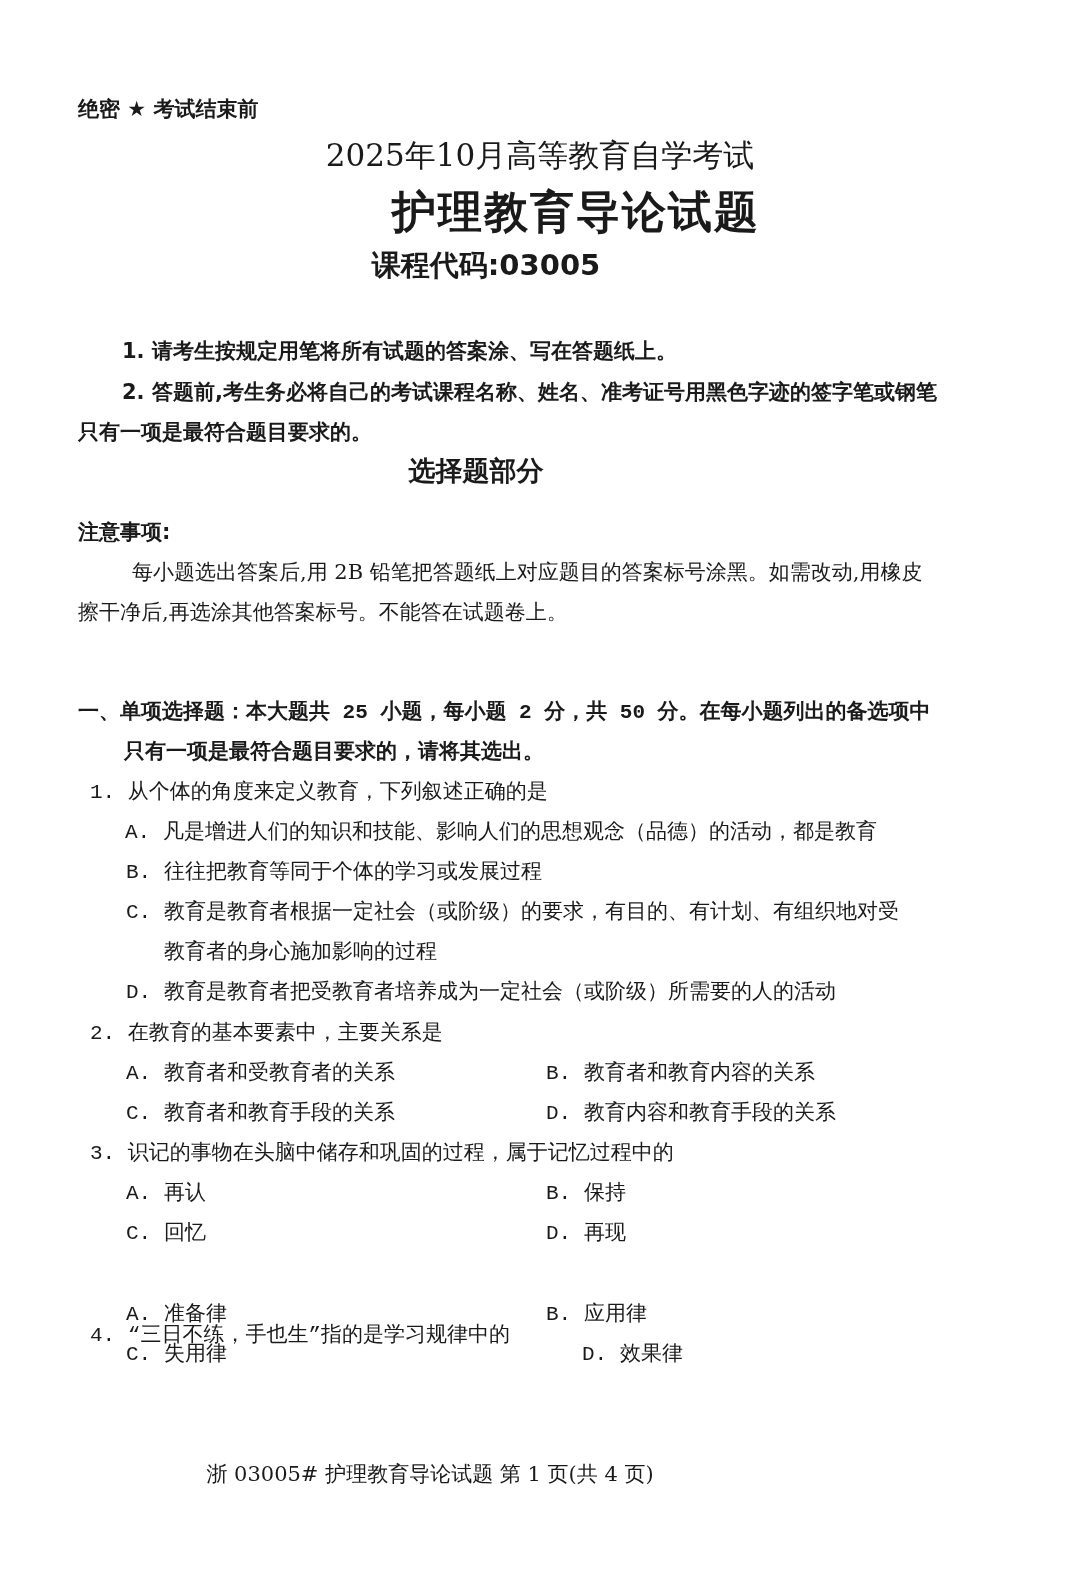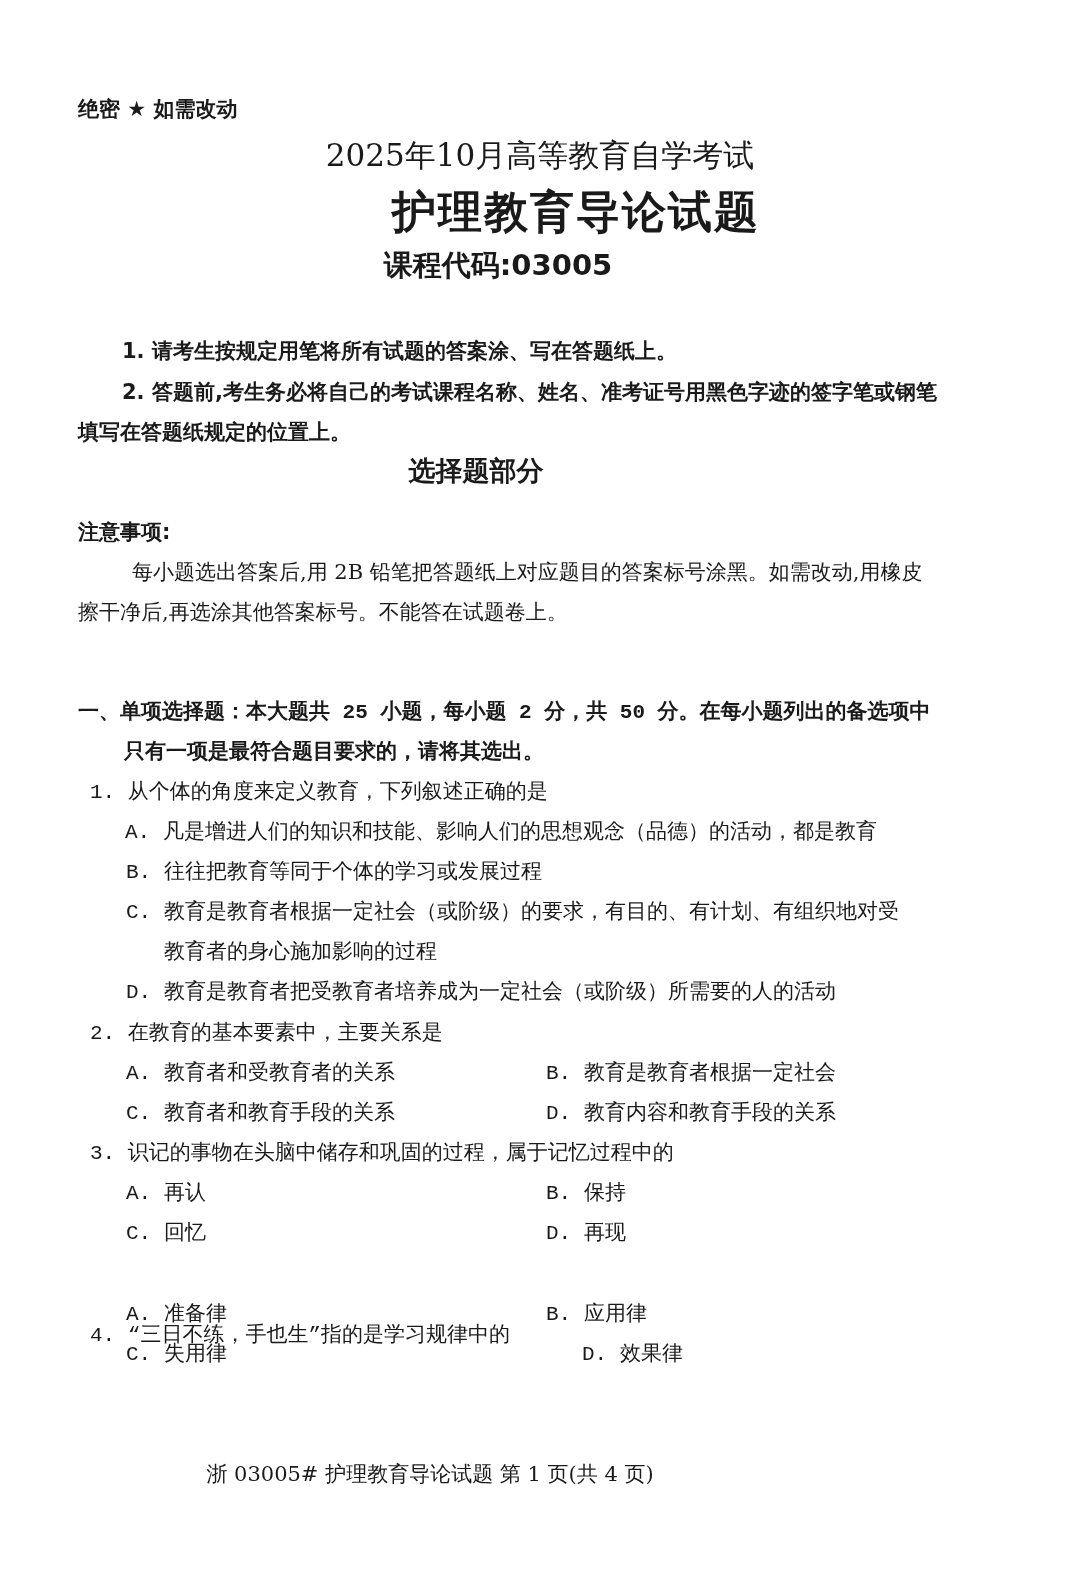--- a/index.html
+++ b/index.html
@@ -5,21 +5,21 @@
   html, body { margin: 0; padding: 0; background: #ffffff; }
   body { width: 1080px; height: 1589px; position: relative; overflow: hidden;
          font-family: "DejaVu Serif", "Liberation Serif", serif; color: #1a1a1a; }
   .abs { position: absolute; white-space: nowrap; }
   .sans { font-family: "DejaVu Sans", "Liberation Sans", sans-serif; }
   .bold { font-weight: bold; }
 
   #secret { left: 78px; top: 95px; font-size: 21px; }
   #exam-title { left: 0; width: 1080px; text-align: center; top: 135px; font-size: 31px; }
   #paper-title { left: 0; width: 1080px; text-align: center; top: 183px; font-size: 44px; letter-spacing: 2px; padding-left: 36px; }
-  #course-code { left: 12px; width: 972px; text-align: center; top: 246px; font-size: 29px; }
+  #course-code { left: 0; width: 972px; text-align: center; top: 246px; font-size: 29px; }
 
   .instr { font-size: 21px; margin-top: 24px; }
   #instr-1 { left: 122px; top: 313px; }
   #instr-2 { left: 122px; top: 354px; }
   #instr-2b { left: 78px; top: 394px; }
 
   #part-title { left: 0; width: 952px; text-align: center; top: 453px; font-size: 27px; }
   #notice-label { left: 78px; top: 518px; font-size: 21px; }
   .notice { font-size: 21px; }
   #notice-1 { left: 132px; top: 558px; }
@@ -27,28 +27,28 @@
 
   .q { font-size: 21px; font-family: Liberation Mono, monospace; }
   #sec-head-1 { left: 78px; top: 697px; }
   #sec-head-2 { left: 124px; top: 737px; }
 
   .opt-label { display: inline-block; width: 38px; }
 </style>
 </head>
 <body>
 
-<div id="secret" class="abs sans bold">绝密 ★ 如需改动</div>
+<div id="secret" class="abs sans bold">绝密 ★ 考试结束前</div>
 <div id="exam-title" class="abs">2025年10月高等教育自学考试</div>
 <div id="paper-title" class="abs sans bold">护理教育导论试题</div>
 <div id="course-code" class="abs sans bold">课程代码:03005</div>
 
 <div id="instr-1" class="abs sans bold instr">1. 请考生按规定用笔将所有试题的答案涂、写在答题纸上。</div>
 <div id="instr-2" class="abs sans bold instr">2. 答题前,考生务必将自己的考试课程名称、姓名、准考证号用黑色字迹的签字笔或钢笔</div>
-<div id="instr-2b" class="abs sans bold instr">填写在答题纸规定的位置上。</div>
+<div id="instr-2b" class="abs sans bold instr">只有一项是最符合题目要求的。</div>
 
 <div id="part-title" class="abs sans bold">选择题部分</div>
 <div id="notice-label" class="abs sans bold">注意事项:</div>
 <div id="notice-1" class="abs notice">每小题选出答案后,用 2B 铅笔把答题纸上对应题目的答案标号涂黑。如需改动,用橡皮</div>
 <div id="notice-2" class="abs notice">擦干净后,再选涂其他答案标号。不能答在试题卷上。</div>
 
 <div id="sec-head-1" class="abs sans bold q">一、单项选择题：本大题共 25 小题，每小题 2 分，共 50 分。在每小题列出的备选项中</div>
 <div id="sec-head-2" class="abs sans bold q">只有一项是最符合题目要求的，请将其选出。</div>
 
 <div class="abs q" style="left:90px; top:777px;">
@@ -70,21 +70,21 @@
 </div>
 
 <div class="abs q" style="left:90px; top:1018px;">
   <span>2.</span>
   <span>在教育的基本要素中，主要关系是</span>
 </div>
 <div class="abs q" style="left:126px; top:1058px;">
   <span class="opt-label">A.</span><span>教育者和受教育者的关系</span>
 </div>
 <div class="abs q" style="left:546px; top:1058px;">
-  <span class="opt-label">B.</span><span>教育是教育者根据一定社会</span>
+  <span class="opt-label">B.</span><span>教育者和教育内容的关系</span>
 </div>
 <div class="abs q" style="left:126px; top:1098px;">
   <span class="opt-label">C.</span><span>教育者和教育手段的关系</span>
 </div>
 <div class="abs q" style="left:546px; top:1098px;">
   <span class="opt-label">D.</span><span>教育内容和教育手段的关系</span>
 </div>
 
 <div class="abs q" style="left:90px; top:1138px;">
   <span>3.</span>

